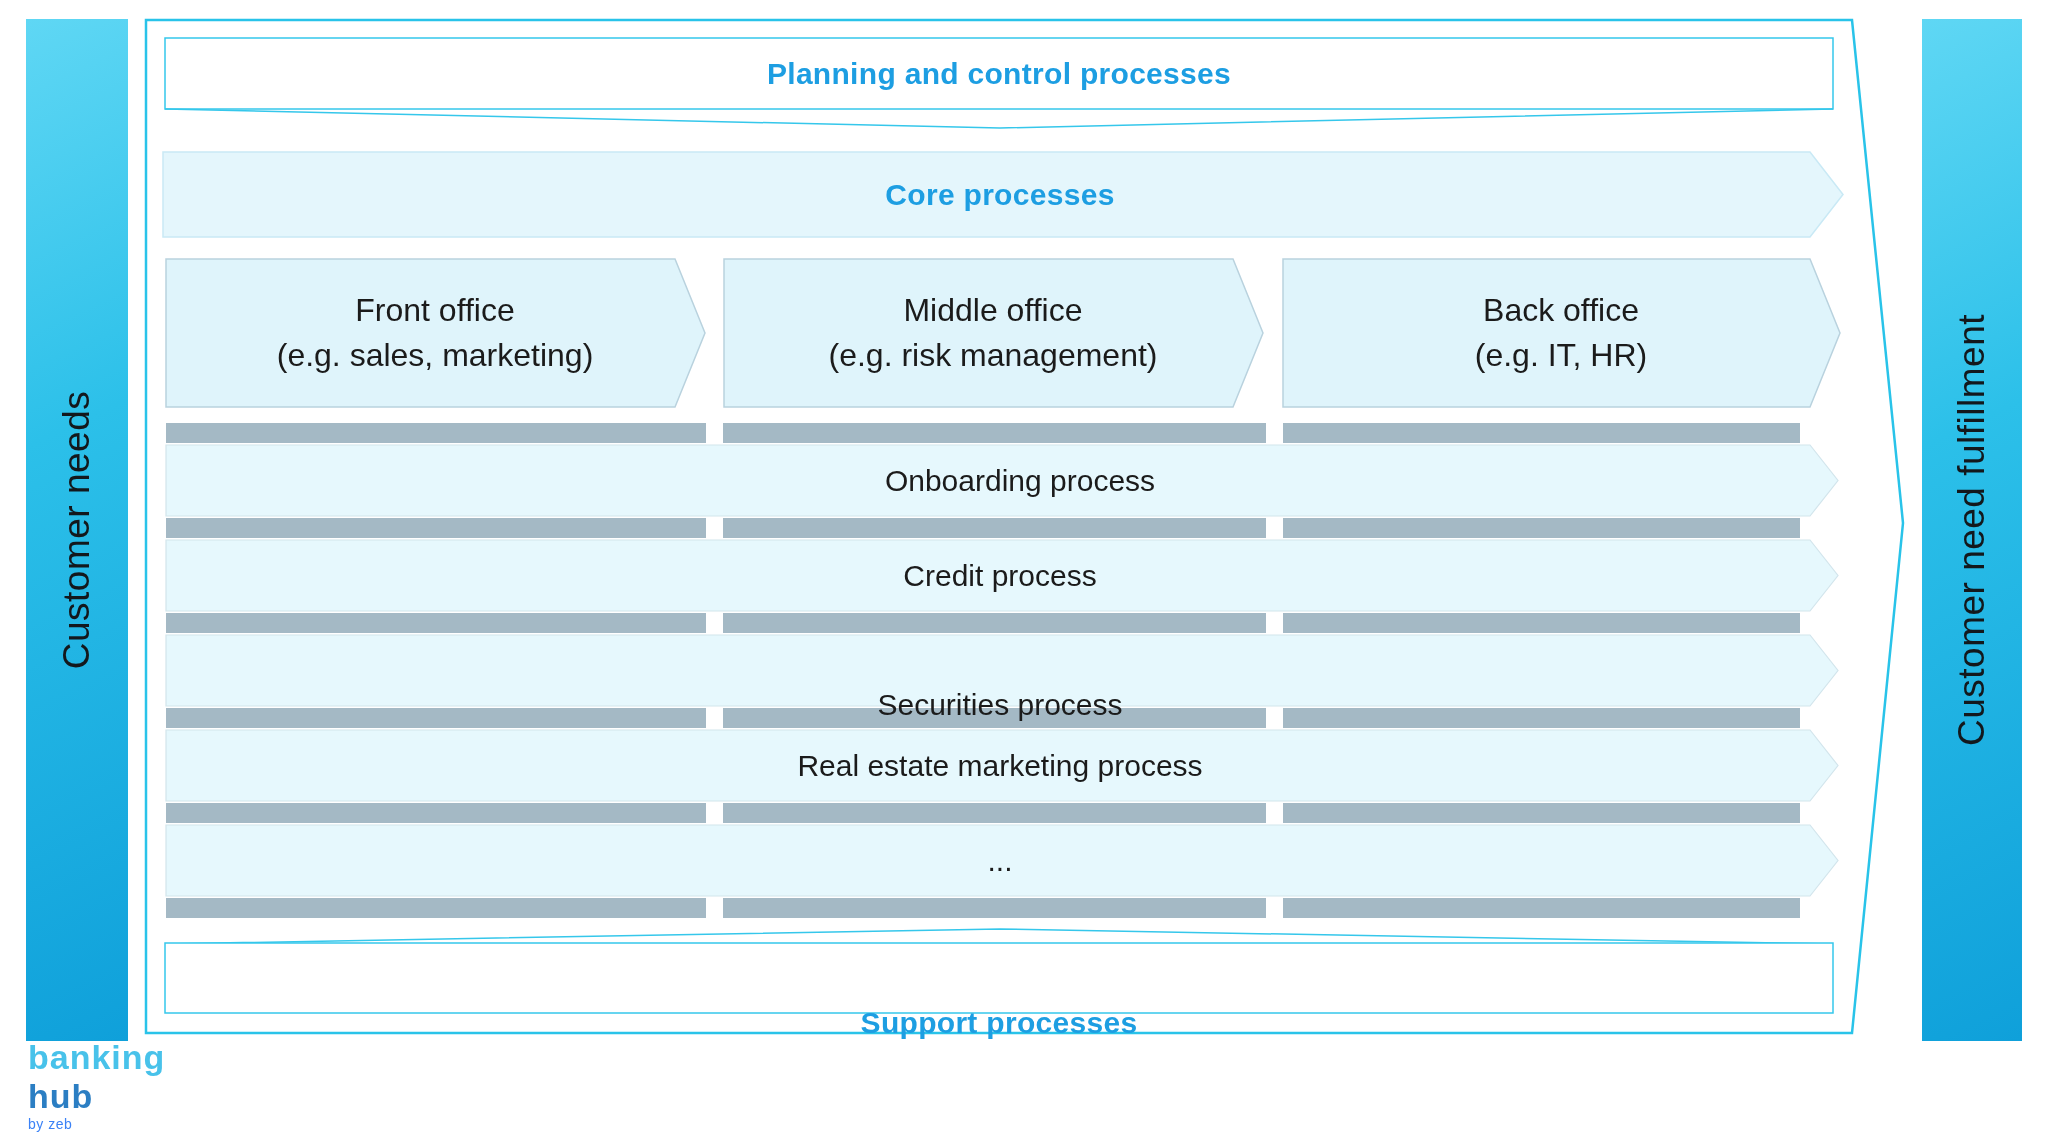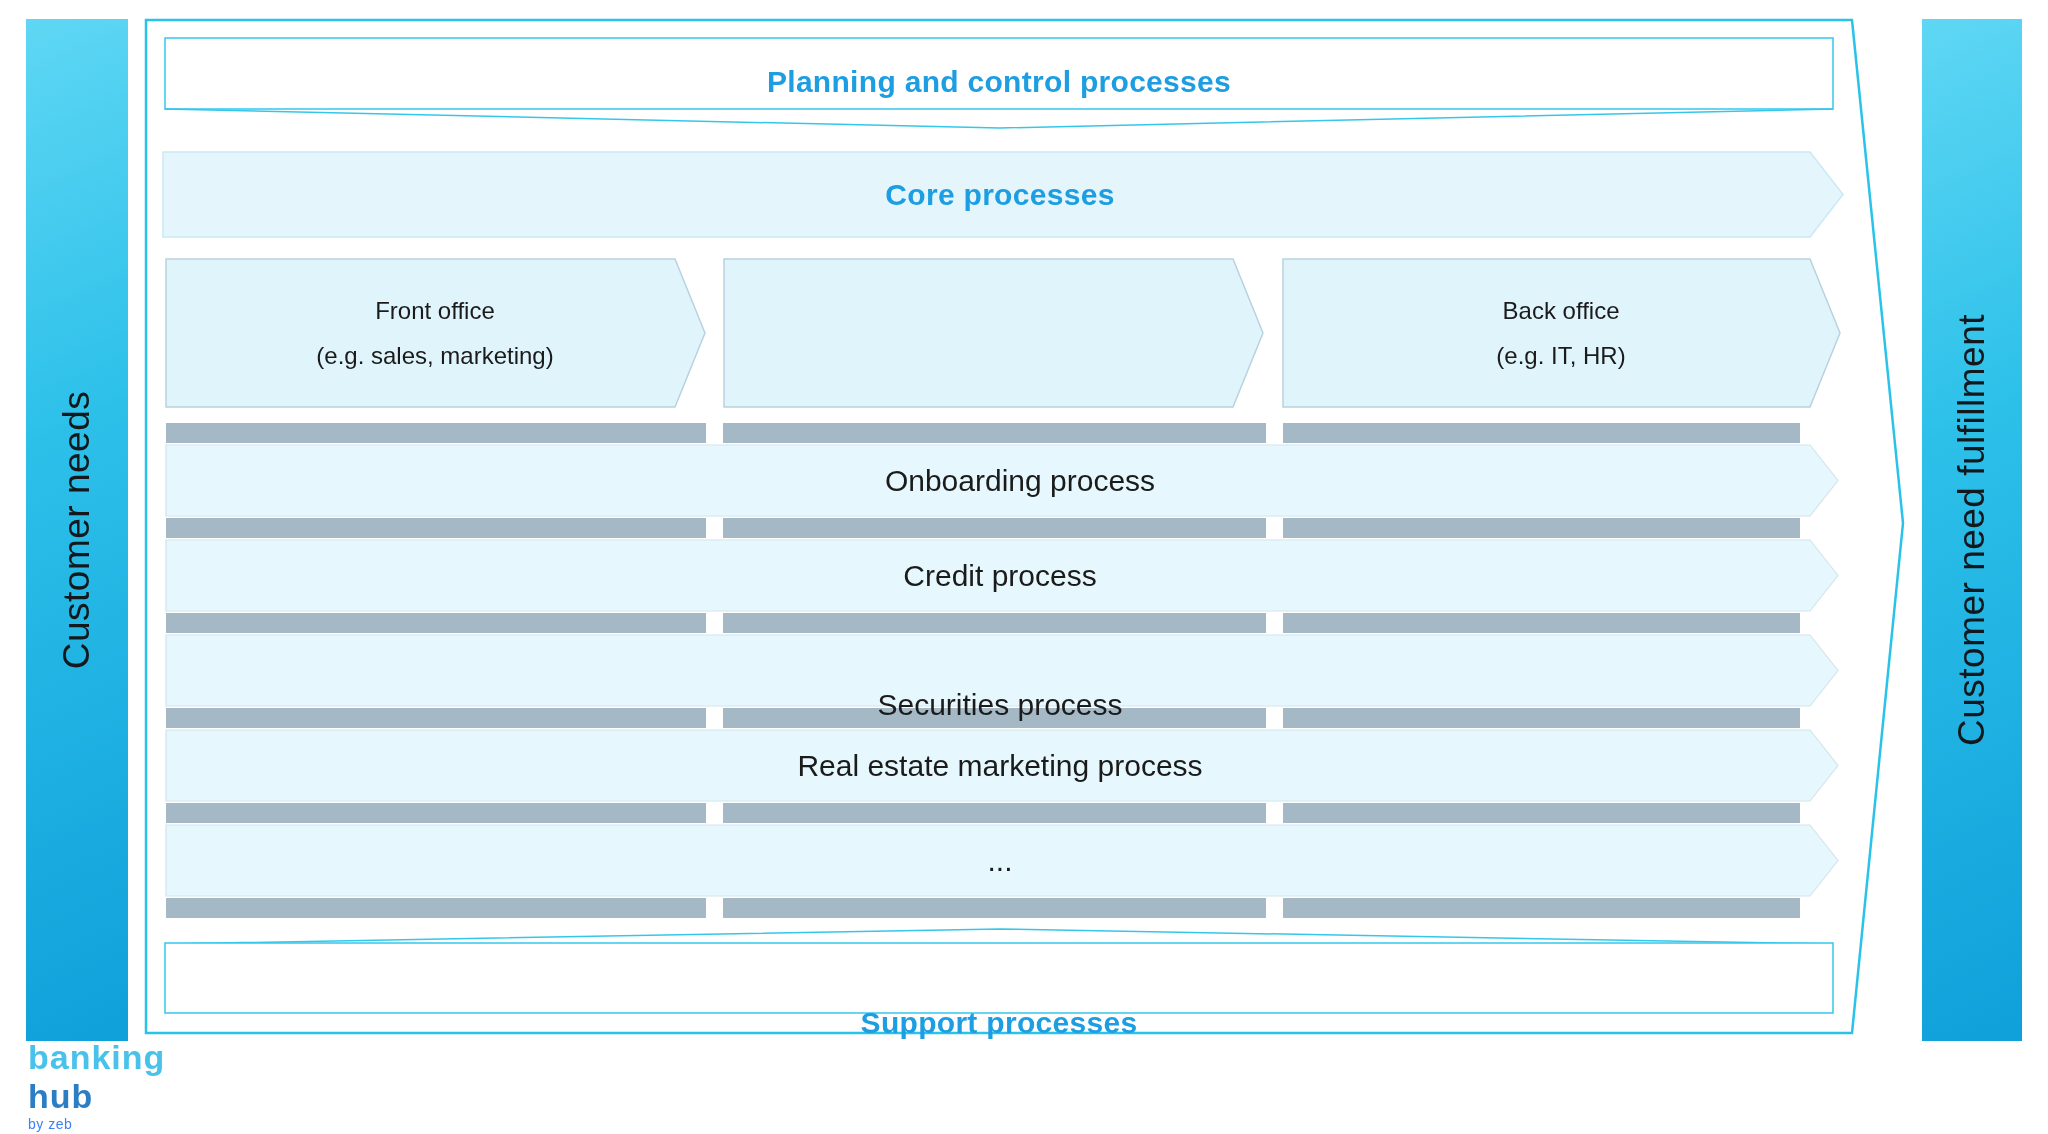--- a/index.html
+++ b/index.html
@@ -15,21 +15,21 @@
   .side-bar.right { left:1922px; width:100px; }
   .vlabel {
     position:absolute; white-space:nowrap; color:#13181c;
     font-size:37px; letter-spacing:0.5px;
     transform:translate(-50%,-50%) rotate(-90deg);
   }
   svg.shapes { position:absolute; left:0; top:0; }
   .txt { position:absolute; transform:translate(-50%,-50%); white-space:nowrap;
          color:#1b1b1b; text-align:center; }
   .heading { font-weight:bold; font-size:30px; color:#1d9ee2; letter-spacing:0.3px; }
-  .office { font-size:24px; line-height:45px; }
+  .office { font-size:32px; line-height:45px; }
   .process { font-size:30px; }
   .logo { position:absolute; left:28px; top:1038px; display:flex; align-items:baseline;flex-direction:column; }
   .logo .p1 { font-size:34px; font-weight:bold; color:#48c2ea; letter-spacing:1px; }
   .logo .p2 { font-size:34px; font-weight:bold; color:#2b7ec3; letter-spacing:1px;text-align:right; }
   .logo .by { font-size:14px; color:#3b82f6; margin-left:0; letter-spacing:0.5px; }
 </style>
 </head>
 <body>
 
 <div class="stage">
@@ -93,27 +93,31 @@
       <polygon points="166,825 1810,825 1838,860.5 1810,896 166,896"></polygon>
     </g>
 
     <polyline points="165,944 1000,929 1833,944" fill="none" stroke="#35c7eb" stroke-width="1.5"></polyline>
     <rect x="165" y="943" width="1668" height="70" fill="#ffffff" stroke="#35c7eb" stroke-width="1.5"></rect>
   </svg>
 
   <div class="vlabel" style="left:77px; top:530px;">Customer needs</div>
   <div class="vlabel" style="left:1972px; top:530px;">Customer need fulfillment</div>
 
-  <div class="txt heading" style="left:999px; top:82px;">Planning and control processes</div>
+  <div class="txt heading" style="left:999px; top:74px;">Planning and control processes</div>
 
   <div class="txt heading" style="left:1000px; top:195px;">Core processes</div>
 
   <div class="txt office" style="left:435px; top:333px;">
     <div>Front office</div>
     <div>(e.g. sales, marketing)</div>
+  </div>
+  <div class="txt office" style="left:993px; top:333px;">
+    <div>Middle office</div>
+    <div>(e.g. risk management)</div>
   </div>
   <div class="txt office" style="left:1561px; top:333px;">
     <div>Back office</div>
     <div>(e.g. IT, HR)</div>
   </div>
 
   <div class="txt process" style="left:1000px; top:481px;margin-left:20px;">Onboarding process</div>
   <div class="txt process" style="left:1000px; top:576px;">Credit process</div>
   <div class="txt process" style="left:1000px; top:705px;">Securities process</div>
   <div class="txt process" style="left:1000px; top:766px;">Real estate marketing process</div>

